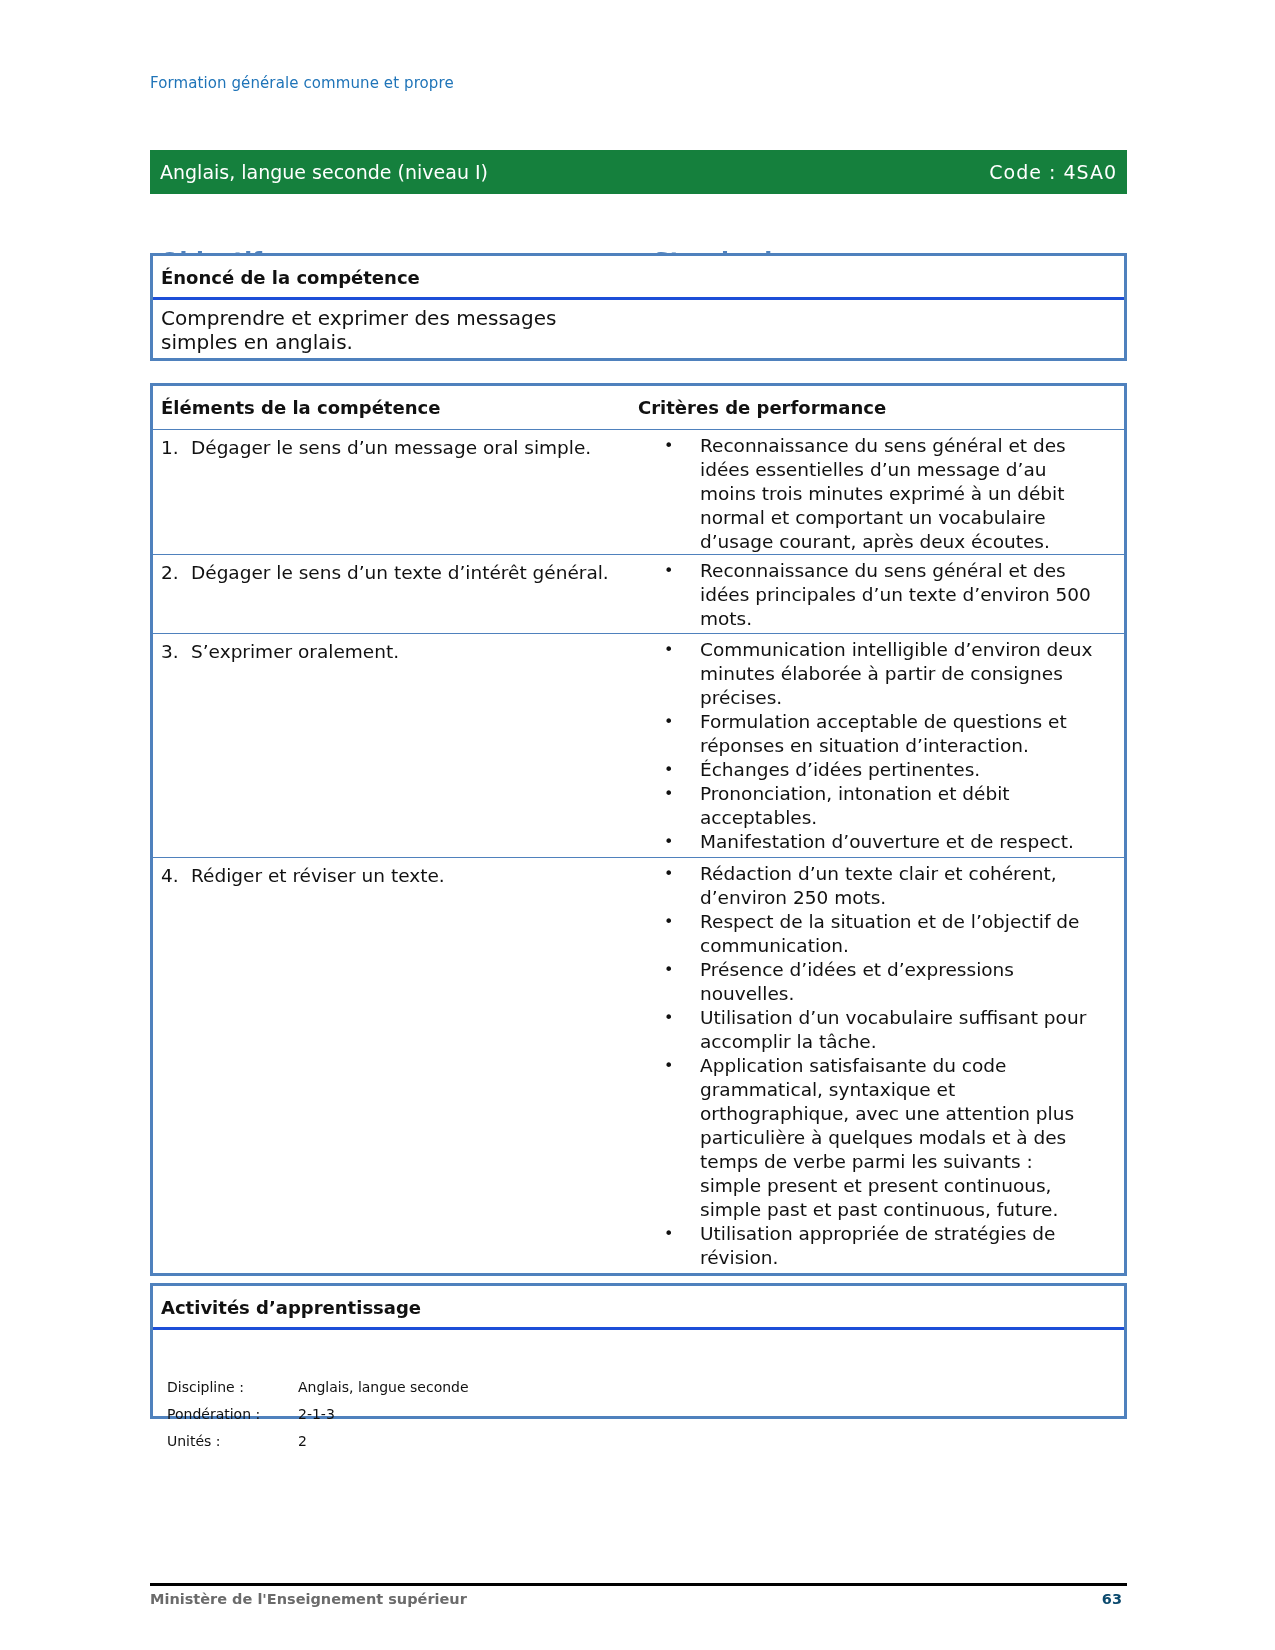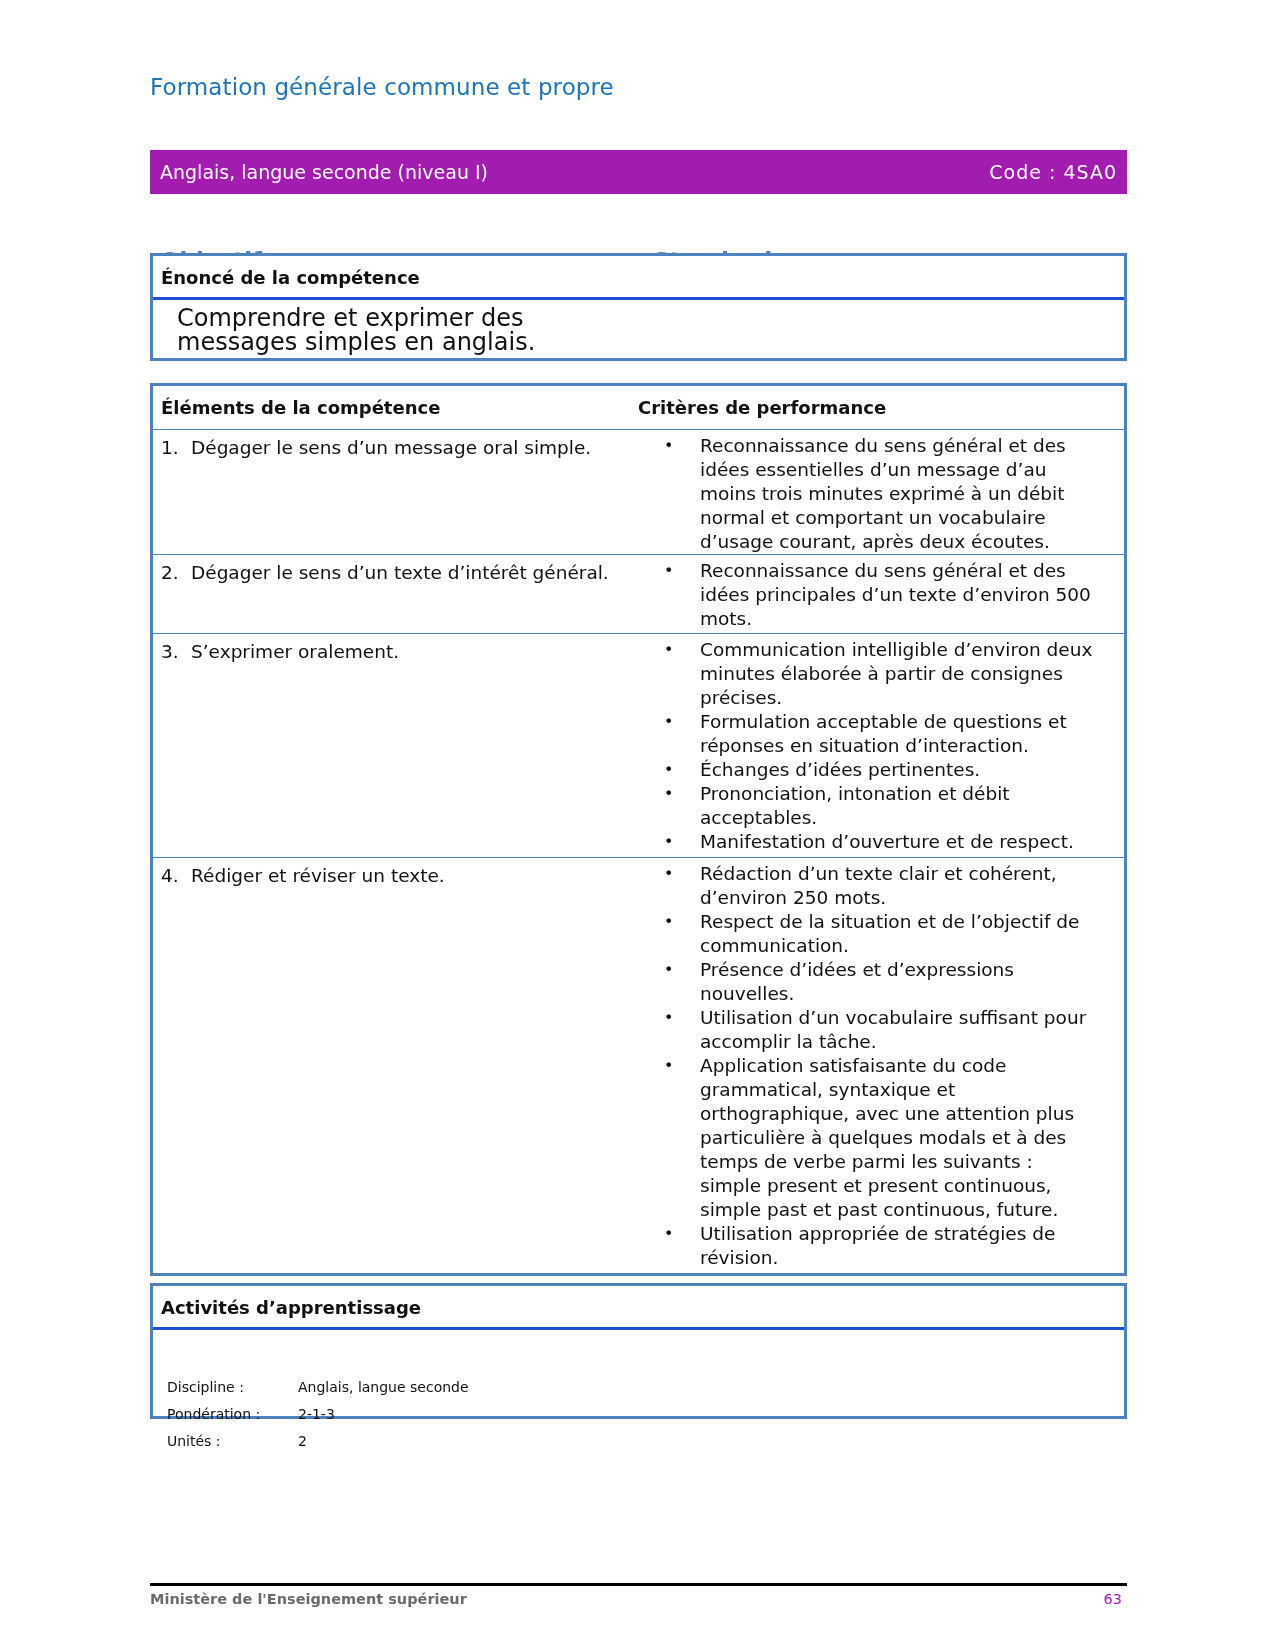--- a/index.html
+++ b/index.html
@@ -18,31 +18,31 @@
     .page {
       position: absolute;
       left: 0; top: 0;
       width: 1275px;
       height: 1650px;
     }
     .running-header {
       position: absolute;
       left: 150px;
       top: 74px;
-      font-size: 23px;
+      font-size: 15px;
       color: #1f74b8;
       letter-spacing: 0.1px;
     }
     .course-bar {
       position: absolute;
       left: 150px;
       top: 150px;
       width: 977px;
       height: 44px;
-      background: #a21caf;
+      background: #15803d;
       color: #ffffff;
       display: flex;
       align-items: center;
       justify-content: space-between;
       box-sizing: border-box;
       padding: 0 10px;
       font-size: 19px;
     }
     .course-bar .code {
       letter-spacing: 1px;
@@ -72,22 +72,22 @@
       font-weight: bold;
       font-size: 18px;
       padding: 0 8px;
       height: 44px;
       line-height: 44px;
       border-bottom: 3px solid #1d4ed8;
       box-sizing: border-box;
     }
     .enonce { top: 253px; height: 108px; }
     .enonce .body {
-      padding: 6px 24px;
-      font-size: 24px;
+      padding: 6px 8px;
+      font-size: 20px;
       line-height: 24px;
       width: 470px;
     }
 
     .elements { top: 383px; height: 893px; }
     .elements .head-row {
       display: flex;
       height: 44px;
       border-bottom: 1px solid #4f81bd;
       box-sizing: border-box;
@@ -156,22 +156,22 @@
       top: 1591px;
       font-size: 14.5px;
       font-weight: bold;
       color: #6b6b6b;
     }
     .footer-right {
       position: absolute;
       right: 153px;
       top: 1591px;
       font-size: 14.5px;
-      font-weight: normal;
-      color: #a21caf;
+      font-weight: bold;
+      color: #0c4a6e;
     }
   </style>
 </head>
 <body>
 
 <div class="page">
 
   <div class="running-header">Formation générale commune et propre</div>
 
   <div class="course-bar">

